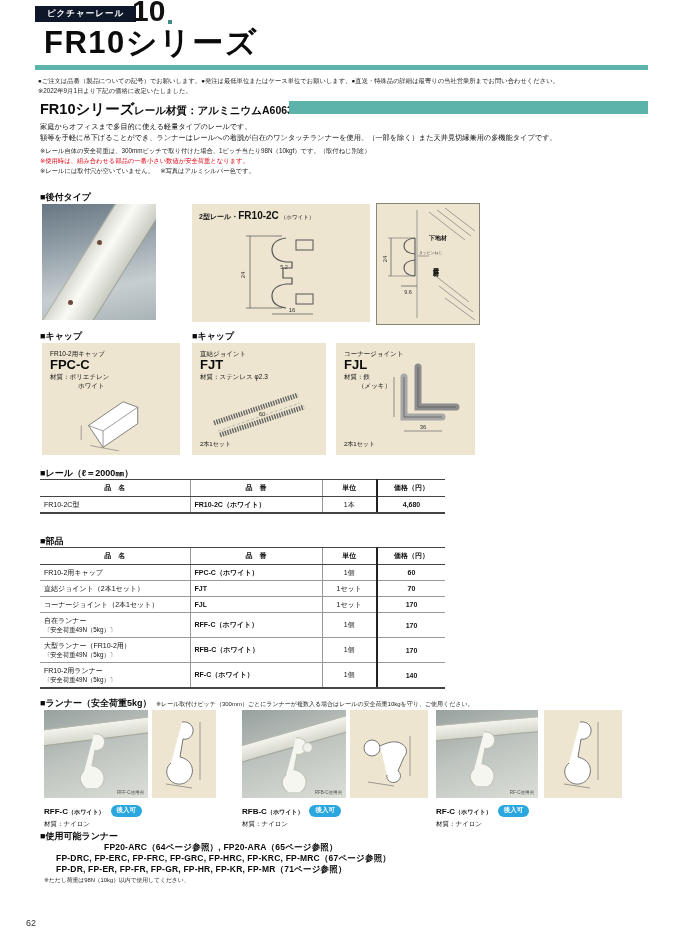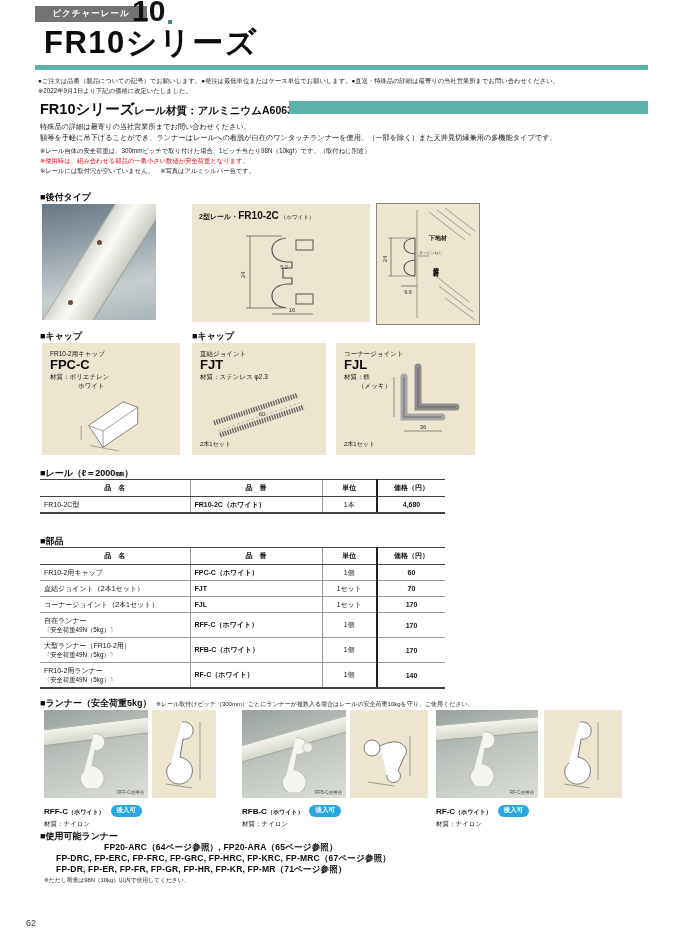--- a/index.html
+++ b/index.html
@@ -1,19 +1,19 @@
 <!DOCTYPE html>
 <html><head>
 <meta charset="utf-8">
 <style>
   html,body{margin:0;padding:0;}
   body{width:680px;height:950px;background:#fff;font-family:"Liberation Sans","DejaVu Sans",sans-serif;color:#1a1a1a;position:relative;overflow:hidden;}
   .abs{position:absolute;}
   
-  .tab{left:35px;top:6px;width:112px;height:16px;background:#737373;color:#fff;font-size:8.5px;font-weight:bold;display:flex;align-items:center;justify-content:center;letter-spacing:1px;}
+  .tab{left:35px;top:6px;width:101px;height:16px;background:#0f172a;color:#fff;font-size:8.5px;font-weight:bold;display:flex;align-items:center;justify-content:center;letter-spacing:1px;}
   .tab-num{left:132px;top:-6px;font-size:30px;font-weight:800;color:#111;letter-spacing:0;}
   .tab-dot{left:168px;top:20px;width:4px;height:4px;background:#3f8d86;}
   .page-title{left:44px;top:22px;font-size:31px;font-weight:bold;color:#0b0b0b;letter-spacing:1.5px;}
   .rule-teal{left:35px;top:65px;width:613px;height:5px;background:#5BB3AA;}
   .notices{left:38px;top:76px;width:606px;font-size:6.3px;line-height:9.5px;color:#222;}
   
   .series-name{left:40px;top:100px;font-size:14.5px;font-weight:bold;color:#0b0b0b;}
   .series-mat{left:134px;top:104px;font-size:10.5px;font-weight:bold;color:#0b0b0b;}
   .series-bar{left:289px;top:101px;width:359px;height:13px;background:#5BB3AA;}
   
@@ -69,21 +69,21 @@
 
 <div class="abs notices">
   <div>●ご注文は品番（製品についての記号）でお願いします。●発注は最低単位またはケース単位でお願いします。●直送・特殊品の詳細は最寄りの当社営業所までお問い合わせください。</div>
   <div>※2022年9月1日より下記の価格に改定いたしました。</div>
 </div>
 
 <div class="abs series-name">FR10シリーズ</div>
 <div class="abs series-mat">レール材質：アルミニウムA6063S-T5</div>
 <div class="abs series-bar"></div>
 
-<div class="abs intro" style="left:40px;top:122px;">特殊品の詳細は最寄りの当社営業所までお問い合わせください。</div>
+<div class="abs intro" style="left:40px;top:122px;">家庭からオフィスまで多目的に使える軽量タイプのレールです。</div>
 <div class="abs intro" style="left:40px;top:133px;">額等を手軽に吊下げることができ、ランナーはレールへの着脱が自在のワンタッチランナーを使用。（一部を除く）また天井見切縁兼用の多機能タイプです。</div>
 <div class="abs intro-s" style="left:40px;top:147px;">※レール自体の安全荷重は、300mmピッチで取り付けた場合、1ピッチ当たり98N（10kgf）です。（取付ねじ別途）</div>
 <div class="abs intro-s red" style="left:40px;top:157px;">※使用時は、組み合わせる部品の一番小さい数値が安全荷重となります。</div>
 <div class="abs intro-s" style="left:40px;top:167px;">※レールには取付穴が空いていません。　※写真はアルミシルバー色です。</div>
 
 <div class="abs h-sec" style="left:40px;top:191px;">■後付タイプ</div>
 
 <div class="abs photo" style="left:42px;top:204px;width:114px;height:116px;">
   <div class="rail-bar" style="left:36px;top:-20px;width:42px;height:170px;transform:rotate(32deg);"></div>
   <div class="dot" style="left:55px;top:36px;"></div>

